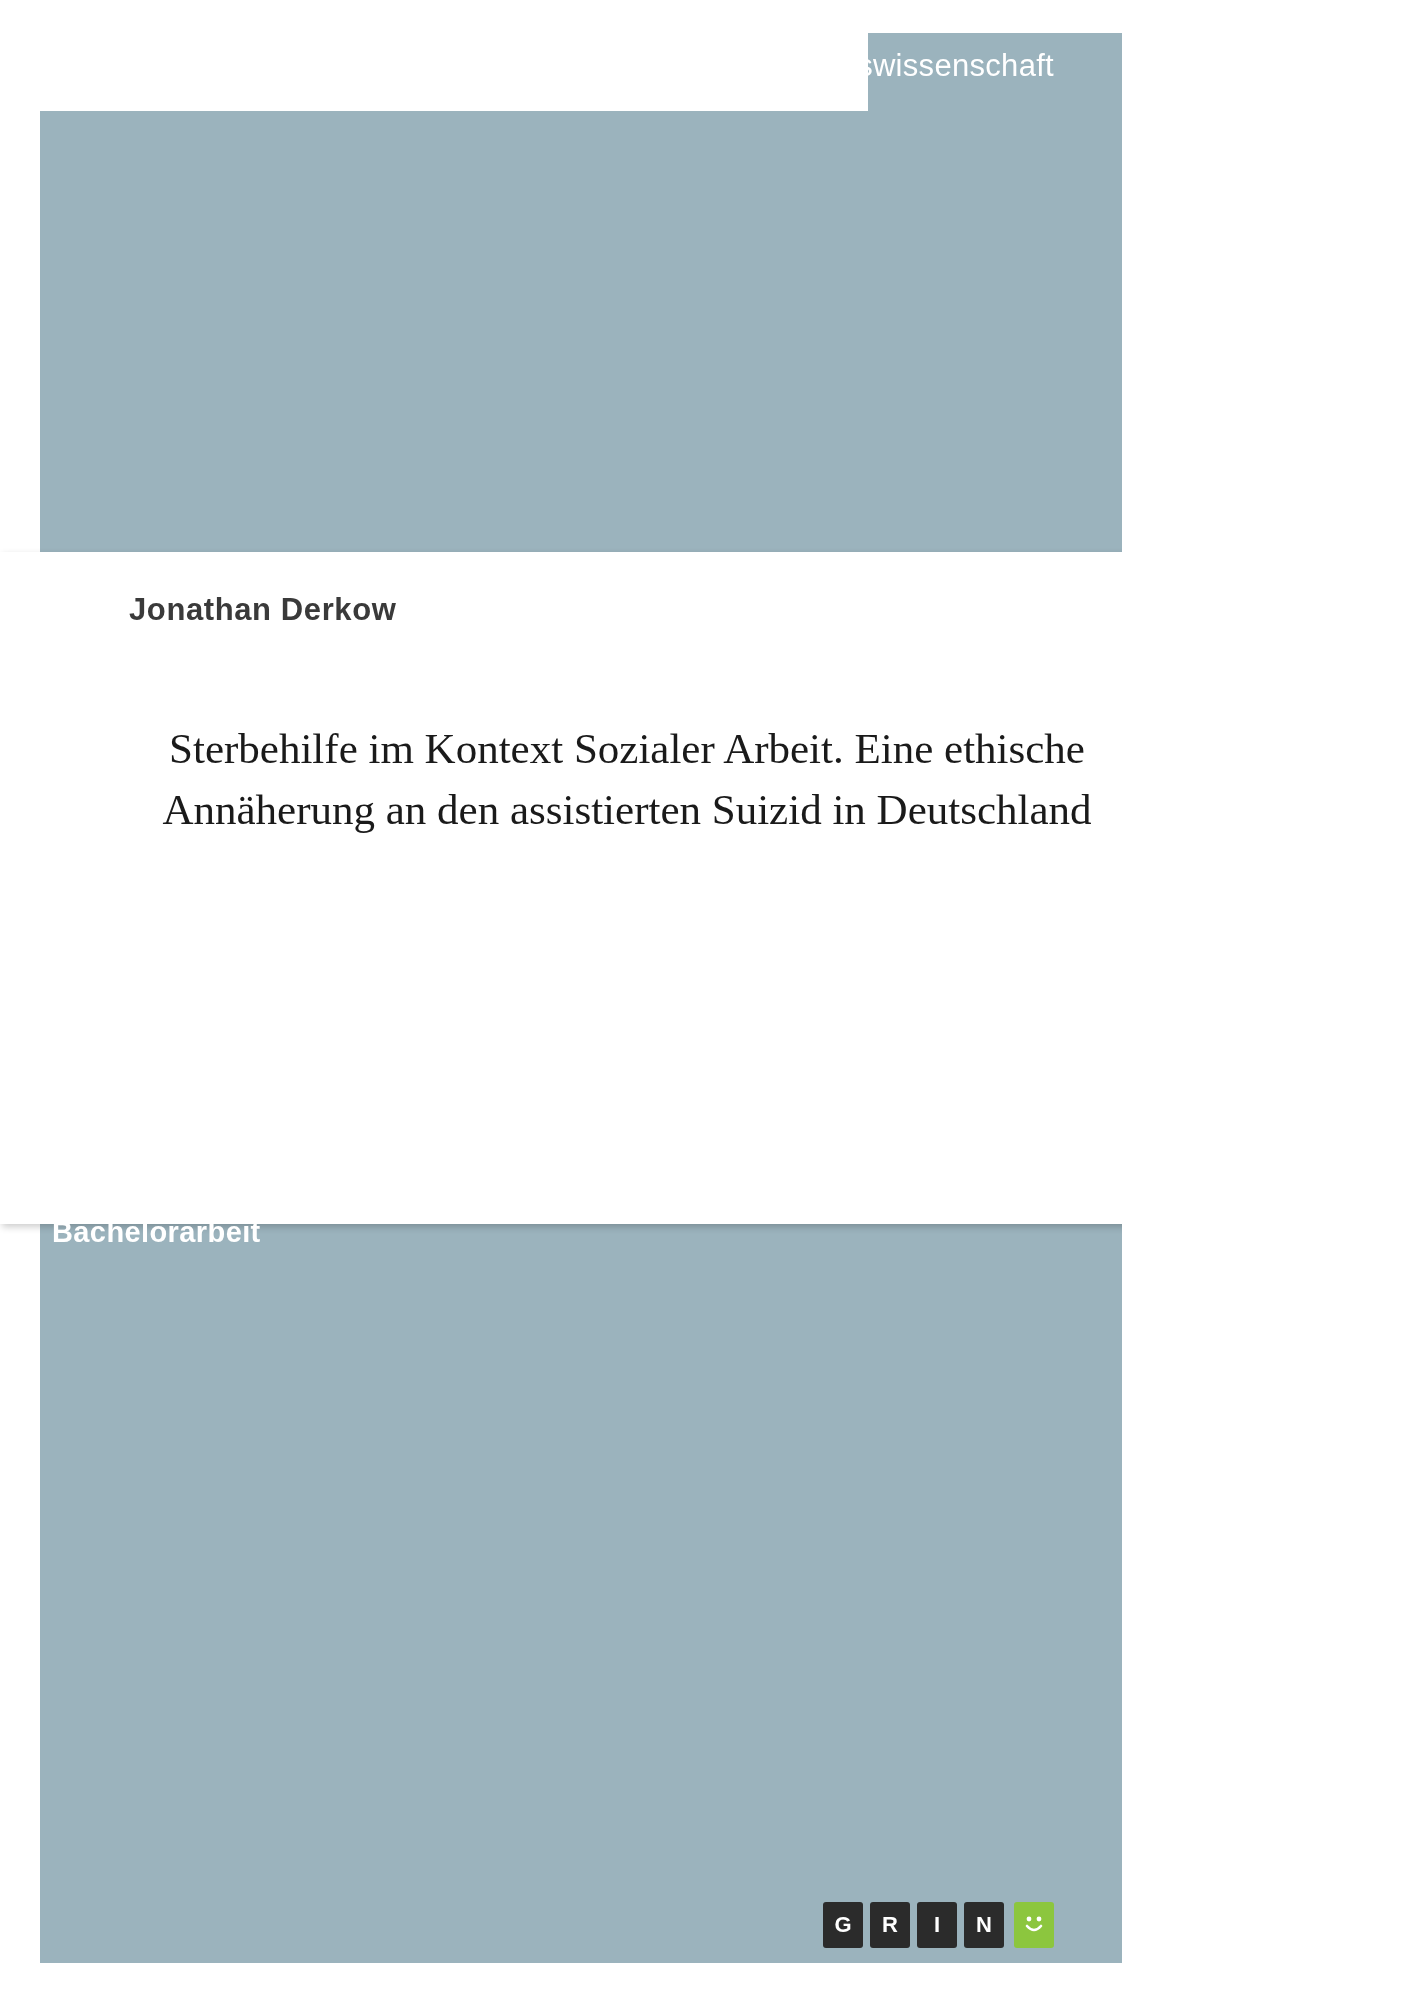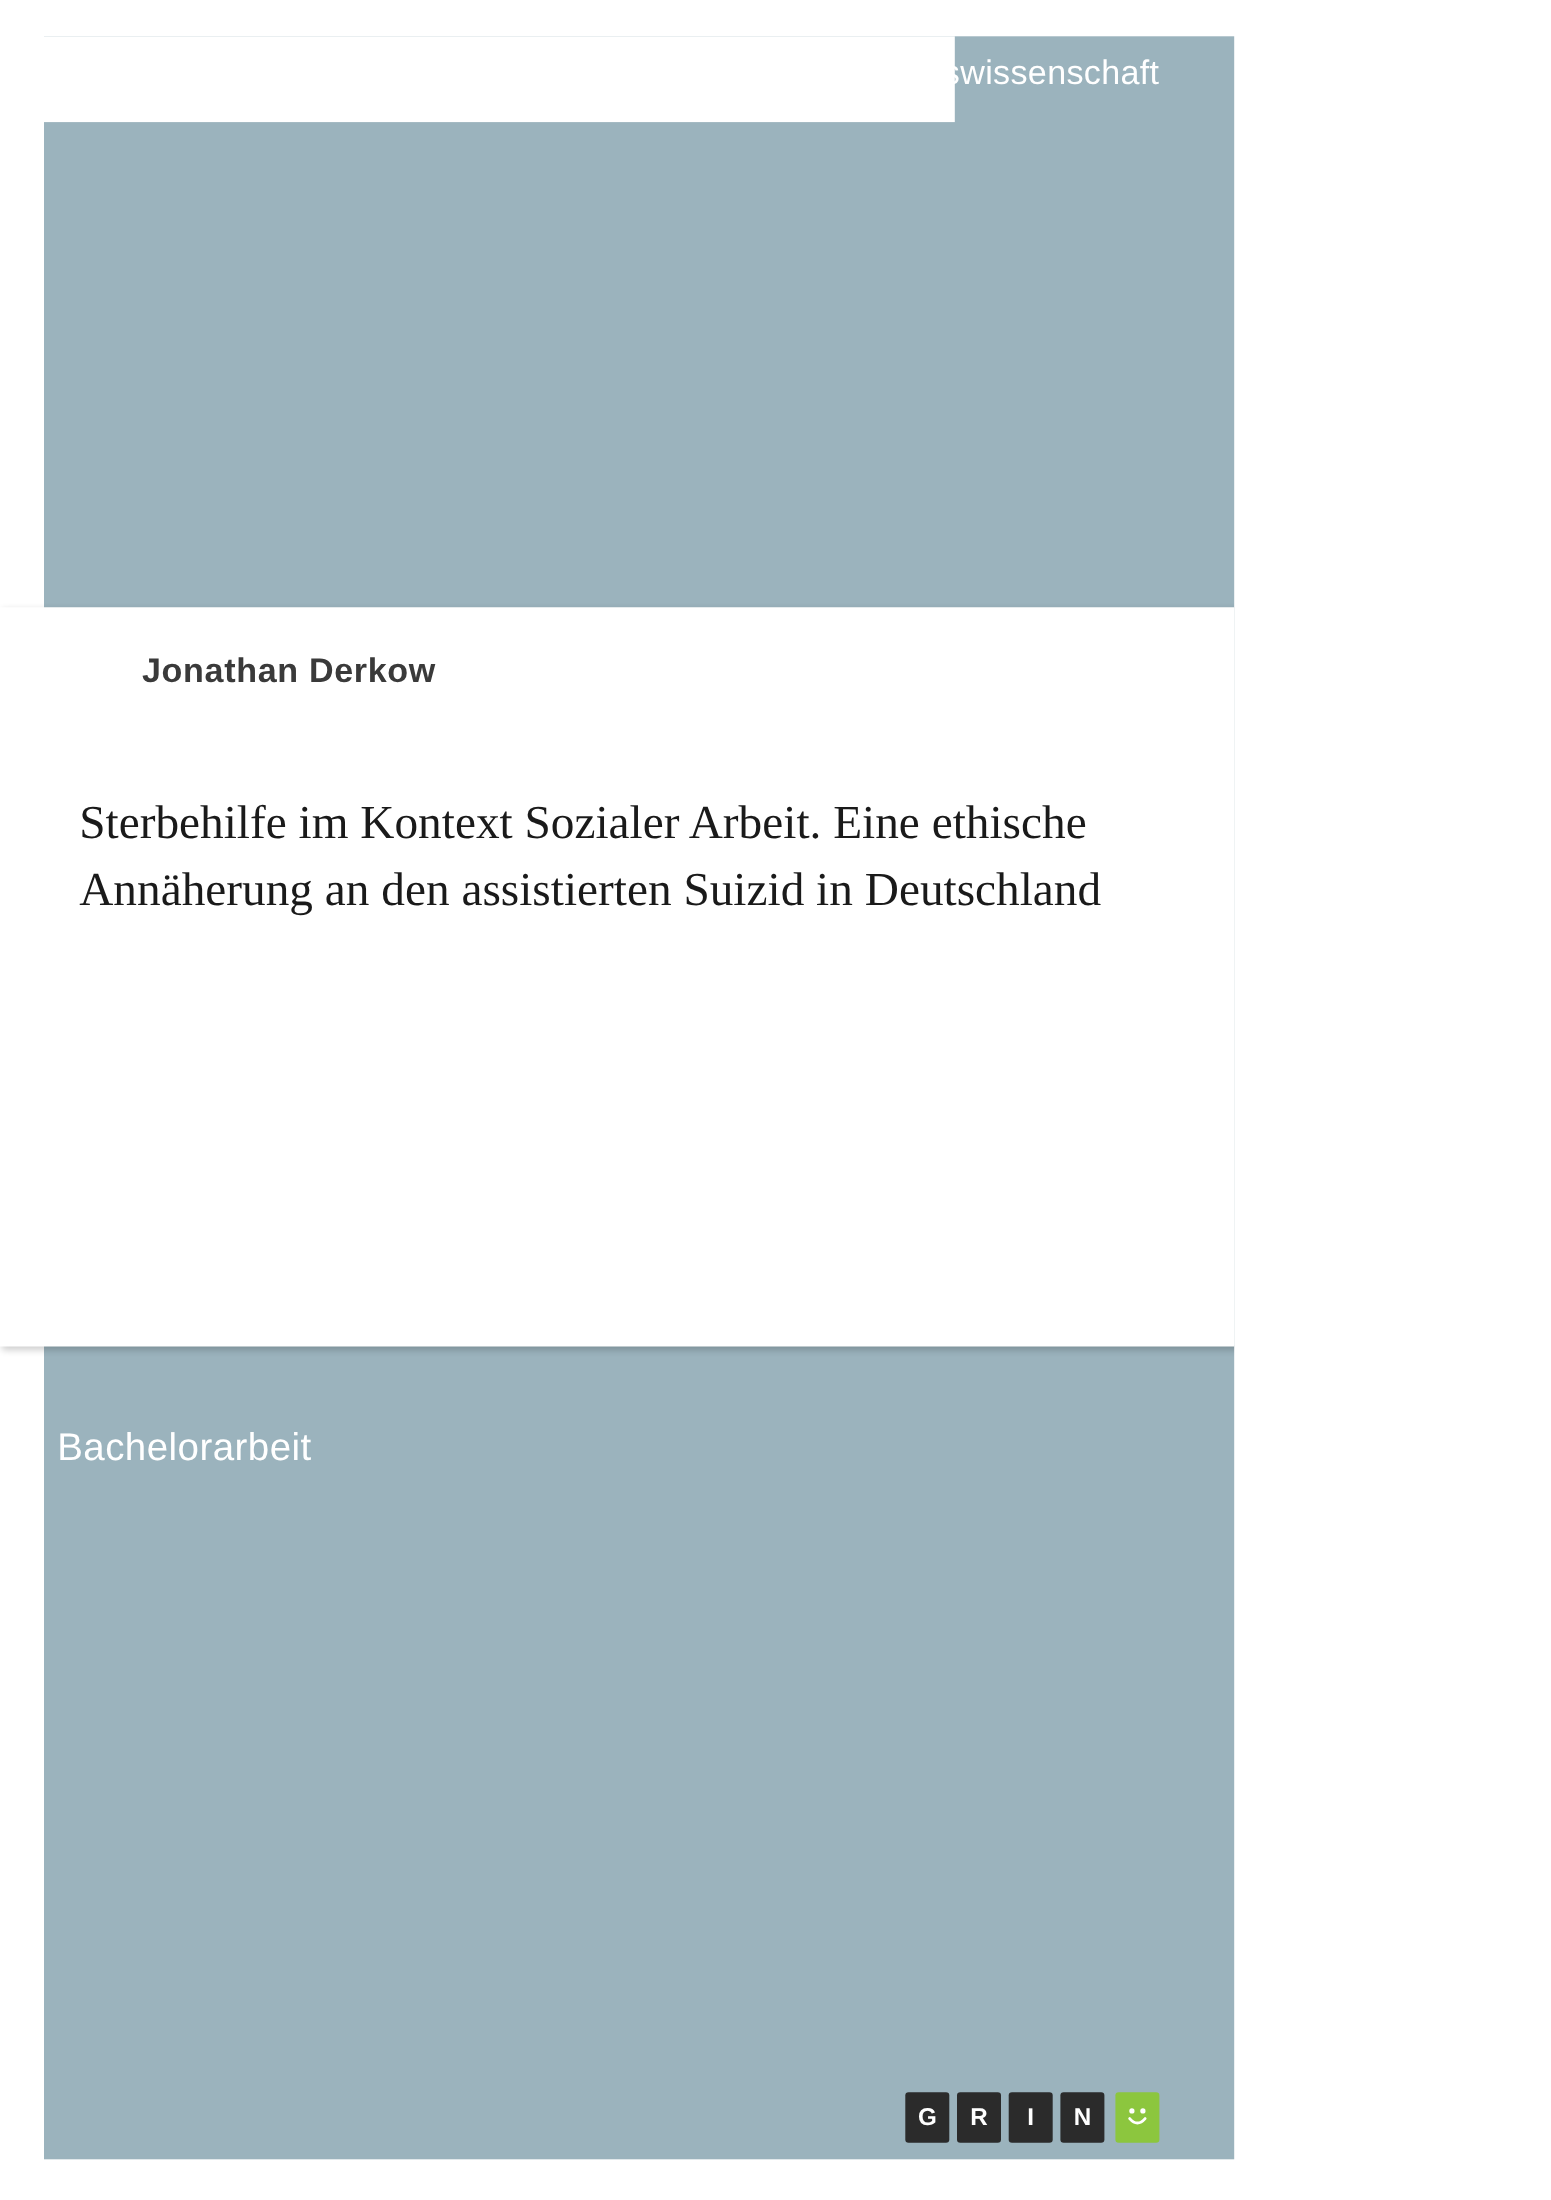--- a/index.html
+++ b/index.html
@@ -68,28 +68,28 @@
   }
   .doc-title {
     position: absolute;
     left: 72px;
     top: 718px;
     width: 1110px;
     font-family: "Liberation Serif", serif;
     font-size: 43px;
     line-height: 1.42;
     color: #1a1a1a;
-    text-align: left;
+    text-align: center;
   }
   .doc-type {
     position: absolute;
     left: 52px;
-    top: 1296px;
-    font-size: 35px;
-    font-weight: normal;
+    top: 1216px;
+    font-size: 29px;
+    font-weight: bold;
     color: #ffffff;
     letter-spacing: 0.4px;
   }
   
   .grin-logo {
     position: absolute;
     right: 68px;
     bottom: 52px;
     display: flex;
     flex-direction: row;

